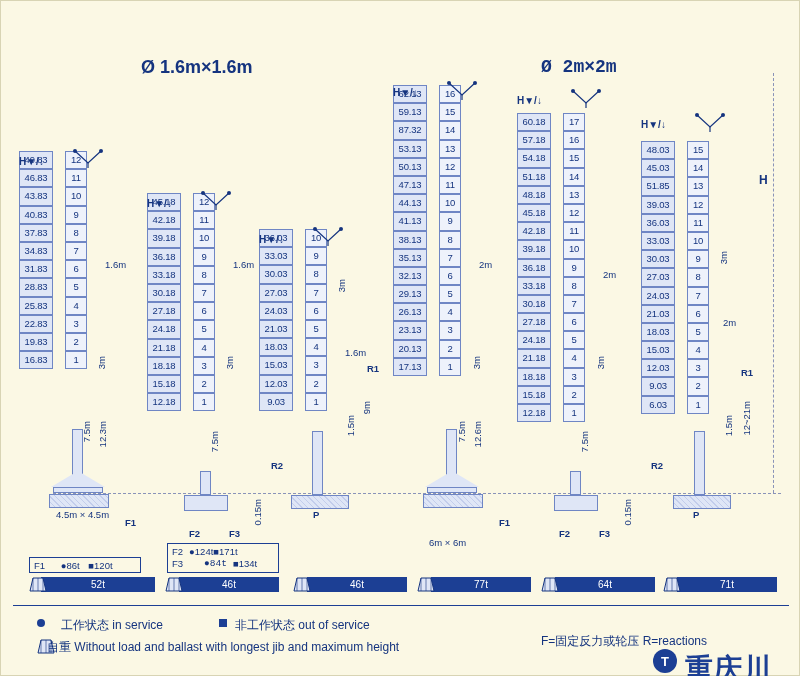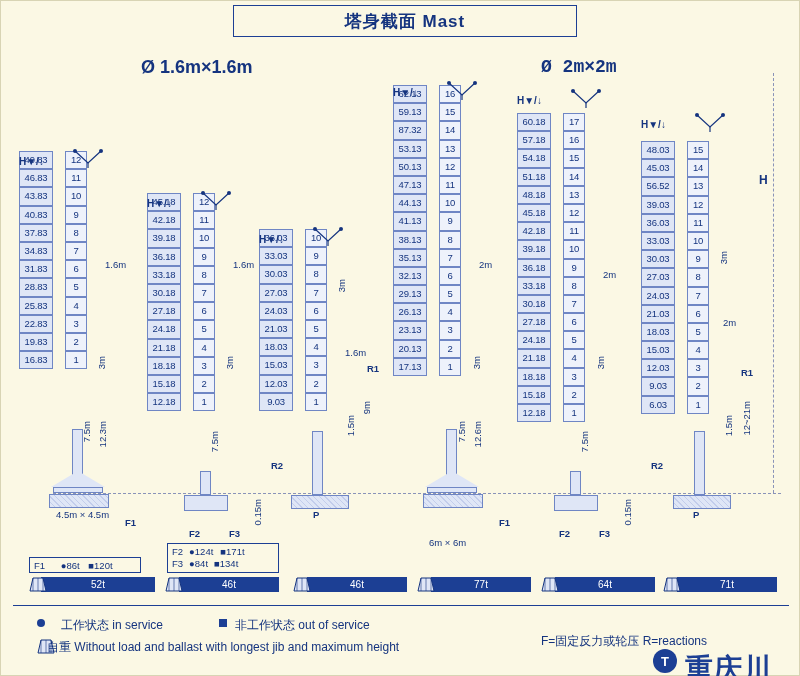--- a/index.html
+++ b/index.html
@@ -82,23 +82,20 @@
     display:flex;align-items:center;justify-content:center;
   }
   .logo-text{position:absolute;font-size:28px;font-weight:bold;color:#1c3f94;letter-spacing:1px;}
   .hbl{position:absolute;font-size:10px;font-weight:bold;color:#15347f;}
 </style>
 </head>
 <body>
 
 <div id="page">
 
-  <div class="title-box">
-    <span>塔身截面 Mast</span>
-  </div>
 
   <div class="section-label" style="left:140px;top:56px;">
     <span>Ø 1.6m×1.6m</span>
   </div>
   <div class="section-label" style="left:540px;top:56px;font-family:Liberation Mono, monospace;">
     <span>Ø 2m×2m</span>
   </div>
 
   <div class="ground" style="left:52px;top:492px;width:728px;"></div>
 
@@ -496,21 +493,21 @@
     <div id="c6-rows">
         <div class="row">
           <div class="cell">48.03</div>
           <div class="cell idx">15</div>
         </div>
         <div class="row">
           <div class="cell">45.03</div>
           <div class="cell idx">14</div>
         </div>
         <div class="row">
-          <div class="cell">56.52</div>
+          <div class="cell">51.85</div>
           <div class="cell idx">13</div>
         </div>
         <div class="row">
           <div class="cell">39.03</div>
           <div class="cell idx">12</div>
         </div>
         <div class="row">
           <div class="cell">36.03</div>
           <div class="cell idx">11</div>
         </div>
@@ -572,25 +569,25 @@
   <div class="legend-box" style="left:28px;top:556px;width:112px;height:16px;">
     <span>F1</span>
     <span style="margin-left:13px;">●86t</span>
     <span style="margin-left:6px;text-align:right;">■120t</span>
   </div>
 
   <div class="legend-box" style="left:166px;top:542px;width:112px;height:30px;">
     <div style="display:flex;">
       <span>F2</span>
       <span style="margin-left:6px;">●124t</span>
-      <span style="margin-left:7px;">■171t</span>
+      <span style="margin-left:0;">■171t</span>
     </div>
     <div style="display:flex;">
       <span>F3</span>
-      <span style="margin-left:6px;">●84t</span>
+      <span style="margin-left:21px;font-family:Liberation Mono, monospace;">●84t</span>
       <span style="margin-left:6px;">■134t</span>
     </div>
   </div>
 
   <div class="legend-bar" style="left:40px;top:576px;width:114px;">52t</div>
   <div class="legend-bar" style="left:178px;top:576px;width:100px;">46t</div>
   <div class="legend-bar" style="left:306px;top:576px;width:100px;">46t</div>
   <div class="legend-bar" style="left:430px;top:576px;width:100px;">77t</div>
   <div class="legend-bar" style="left:554px;top:576px;width:100px;">64t</div>
   <div class="legend-bar" style="left:676px;top:576px;width:100px;">71t</div>

